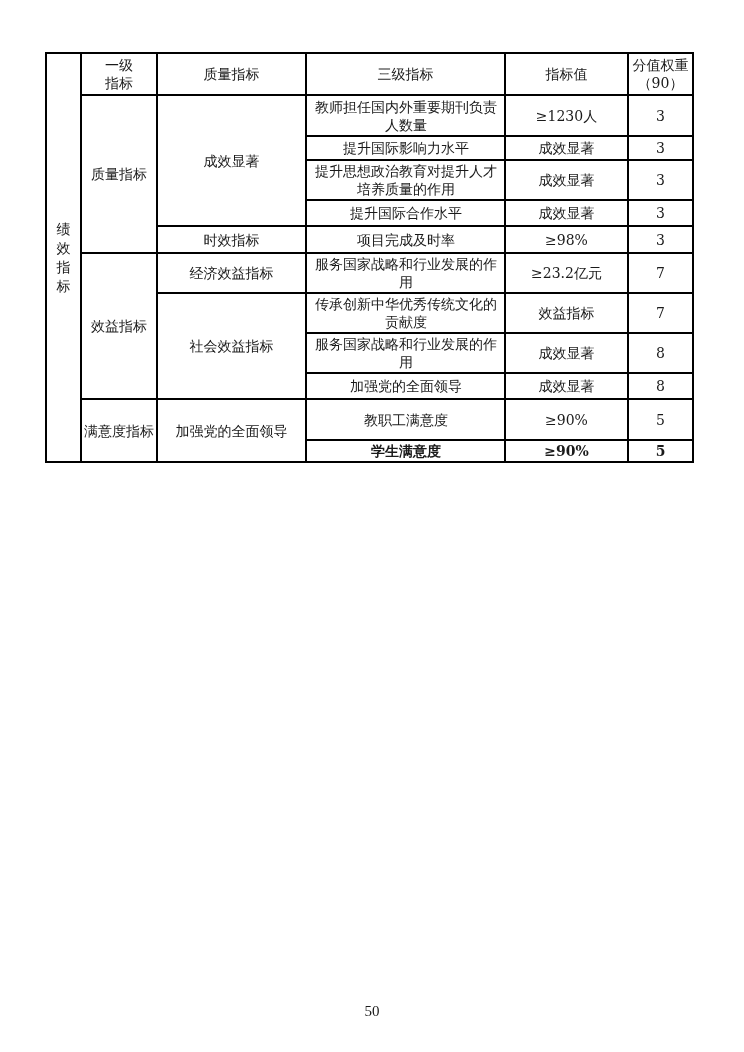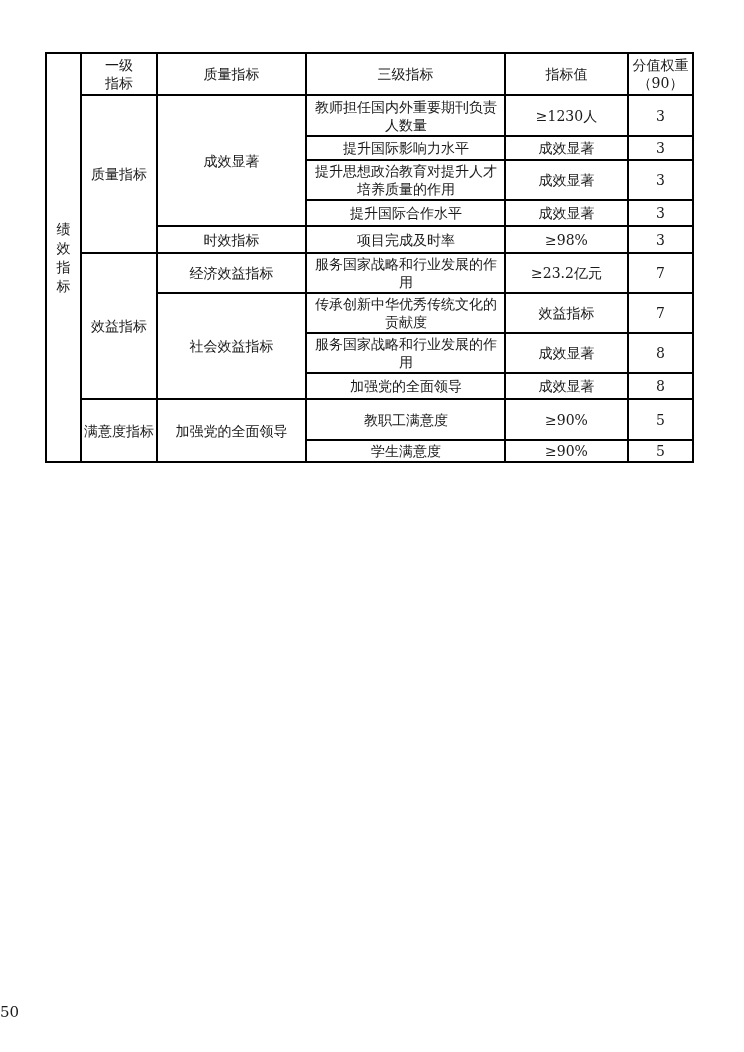--- a/index.html
+++ b/index.html
@@ -50,26 +50,28 @@
   tr.r1    { height: 41px; }
   tr.r2    { height: 24px; }
   tr.r3    { height: 38px; }
   tr.r4    { height: 26px; }
   tr.r5    { height: 27px; }
   tr.r6    { height: 25px; }
   tr.r7    { height: 38px; }
   tr.r8    { height: 39px; }
   tr.r9    { height: 26px; }
   tr.r10   { height: 41px; }
-  tr.r11   { height: 20px; }
+  tr.r11   { height: 20px; font-weight: bold; }
   .page-number {
     position: absolute;
     left: 0; right: 0;
     top: 1003px;
+    text-align: center;
     font-size: 15px;
+    font-family: Liberation Serif, serif;
   }
 </style>
 </head>
 <body>
 
 <div class="page">
 
   <table class="perf">
     <colgroup>
       <col style="width:35px">

